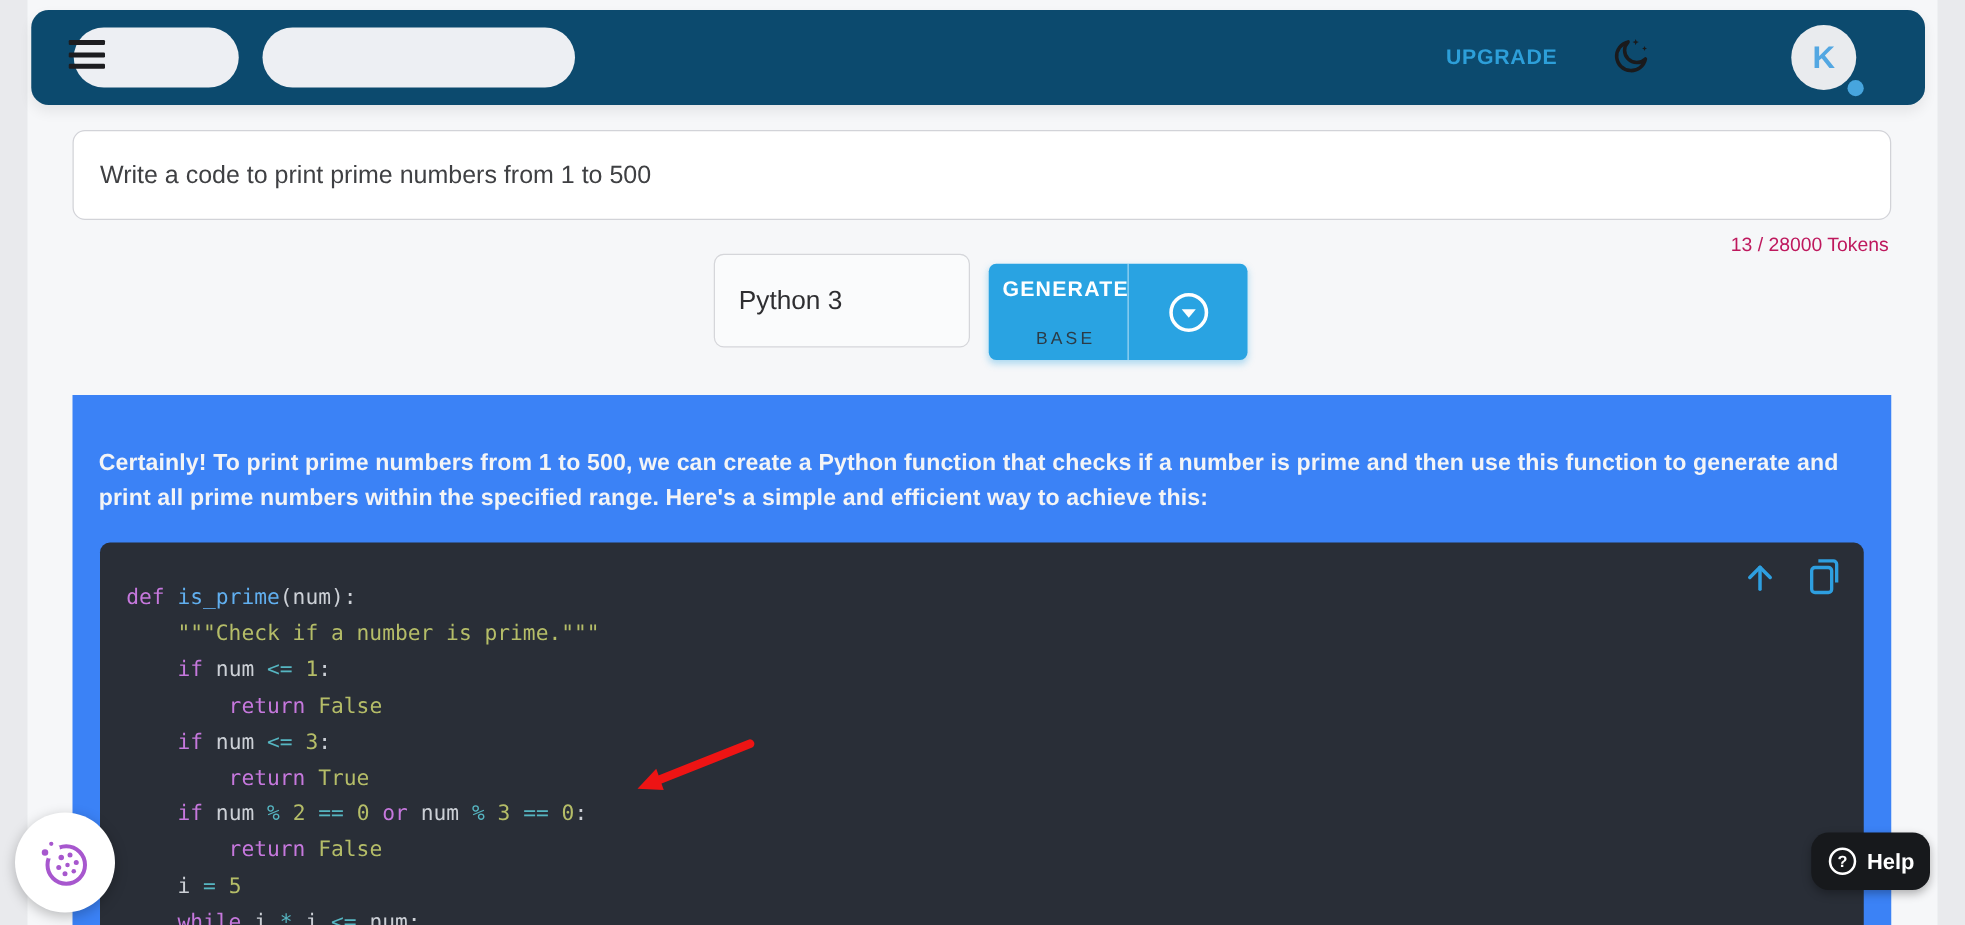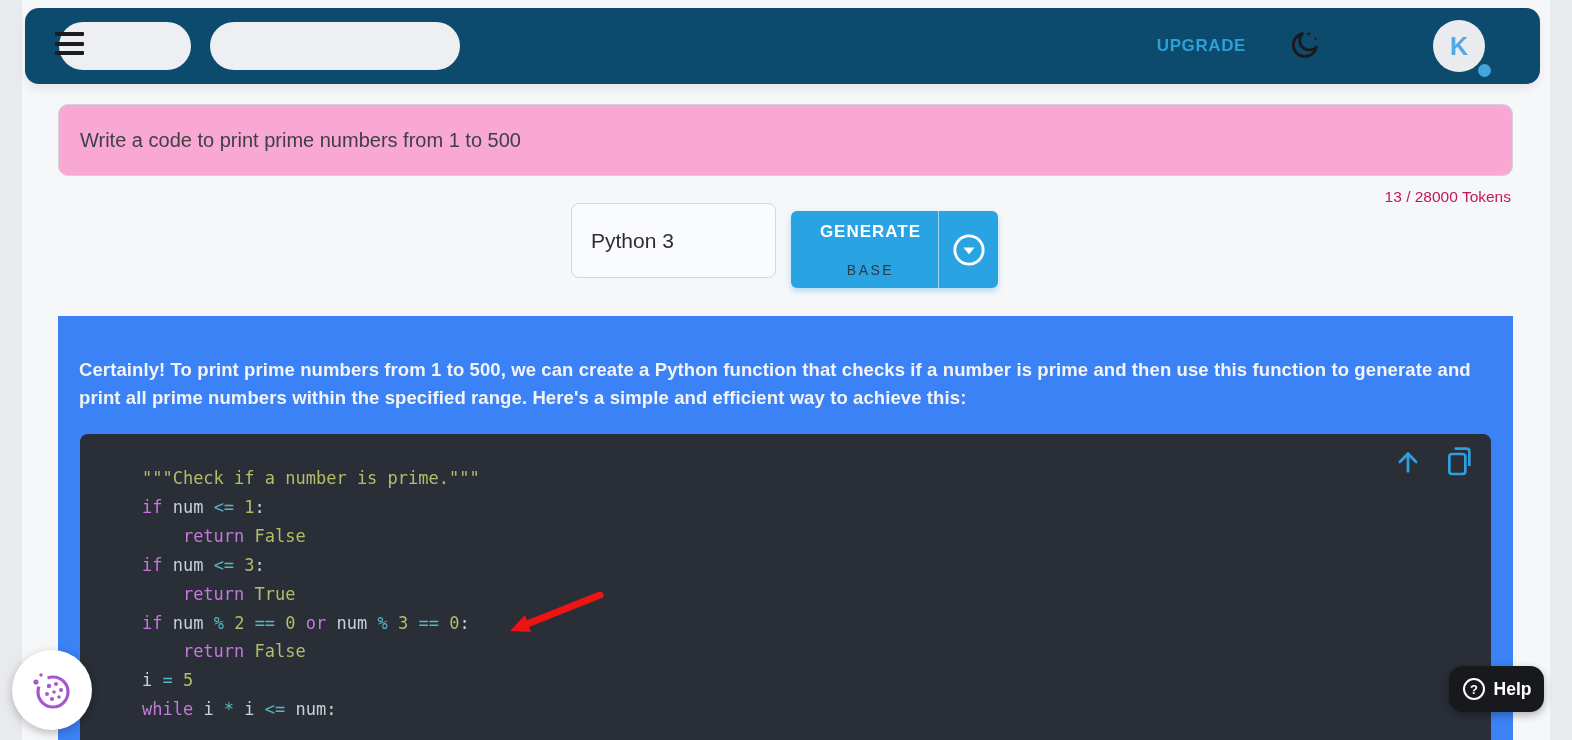--- a/index.html
+++ b/index.html
@@ -18,32 +18,32 @@
   .skel-2 { left:185px; width:250px; }
   .upgrade { position:absolute; right:294px; top:0; height:76px; display:flex; align-items:center;
     color:var(--link,#2d9fd9); font-weight:700; font-size:17px; letter-spacing:.6px; cursor:pointer; }
   .theme-toggle { position:absolute; right:218px; top:21px; width:34px; height:34px; cursor:pointer; }
   .avatar { position:absolute; right:55px; top:12px; width:52px; height:52px; border-radius:50%;
     background:#e9ebee; display:flex; align-items:center; justify-content:center;
     color:#53a7e2; font-size:25px; font-weight:700; cursor:pointer; }
   .avatar-dot { position:absolute; right:49px; top:56px; width:13px; height:13px; border-radius:50%; background:#47a5de; }
 
   
-  .prompt-input { position:absolute; left:58px; top:104px; width:1455px; height:72px; background:#f9a8d4;
+  .prompt-input { position:absolute; left:58px; top:104px; width:1455px; height:72px; background:#ffffff;
     border:1px solid #d2d3d8; border-radius:10px; padding:0 21px; font-size:20px; color:#3f4043;
     font-family:"Liberation Sans", sans-serif; outline:none; }
   .token-counter { position:absolute; right:61px; top:188px; font-size:15.5px; color:#be185d; }
 
   
   .lang-select { position:absolute; left:571px; top:203px; width:205px; height:75px; background:#fafbfc;
     border:1px solid #d5d6da; border-radius:8px; display:flex; align-items:center; padding-left:19px;
     font-size:21px; color:#2e2e31; cursor:pointer; }
   .generate-btn { position:absolute; left:791px; top:211px; width:207px; height:77px; background:var(--accent,#29a3e2);
     border-radius:6px; display:flex; cursor:pointer; box-shadow:0 3px 6px rgba(41,163,226,.35); }
-  .generate-main { width:148px; display:flex; flex-direction:column; align-items:center; justify-content:center;
+  .generate-main { width:112px; display:flex; flex-direction:column; align-items:center; justify-content:center;
     border-right:1px solid rgba(255,255,255,.55);padding-left:12px; }
   .generate-label { color:#fff; font-weight:700; font-size:17px; letter-spacing:1px; }
   .generate-mode { color:#2c3b46; font-size:14px; letter-spacing:2.5px; margin-top:20px; }
   .generate-caret { flex:1; display:flex; align-items:center; justify-content:center; }
 
   
   .output-box { position:absolute; left:58px; top:316px; width:1455px; height:424px; background:#3b82f6; overflow:hidden; }
   .output-intro { position:absolute; left:21px; top:40px; width:1406px; color:#f3f4f6; font-size:18.5px;
     font-weight:700; line-height:28px; letter-spacing:.1px; }
   .code-block { position:absolute; left:22px; top:118px; width:1411px; height:330px; background:#292e37;
@@ -113,20 +113,21 @@
         <circle cx="12" cy="12" r="10" fill="none" stroke="#fff" stroke-width="2"></circle>
         <polygon points="8,10.2 16,10.2 12,15" fill="#fff"></polygon>
       </svg>
     </div>
   </div>
 
   <div class="output-box">
     <div class="output-intro">Certainly! To print prime numbers from 1 to 500, we can create a Python function that checks if a number is prime and then use this function to generate and print all prime numbers within the specified range. Here's a simple and efficient way to achieve this:</div>
     <div class="code-block">
       <div id="code-lines">
+          <div class="code-line"><span class="tok-kw">def</span><span class="tok-pl"> </span><span class="tok-fn">is_prime</span><span class="tok-pl">(num):</span></div>
           <div class="code-line"><span class="tok-pl">    </span><span class="tok-str">"""Check if a number is prime."""</span></div>
           <div class="code-line"><span class="tok-pl">    </span><span class="tok-kw">if</span><span class="tok-pl"> num </span><span class="tok-op">&lt;=</span><span class="tok-pl"> </span><span class="tok-num">1</span><span class="tok-pl">:</span></div>
           <div class="code-line"><span class="tok-pl">        </span><span class="tok-kw">return</span><span class="tok-pl"> </span><span class="tok-num">False</span></div>
           <div class="code-line"><span class="tok-pl">    </span><span class="tok-kw">if</span><span class="tok-pl"> num </span><span class="tok-op">&lt;=</span><span class="tok-pl"> </span><span class="tok-num">3</span><span class="tok-pl">:</span></div>
           <div class="code-line"><span class="tok-pl">        </span><span class="tok-kw">return</span><span class="tok-pl"> </span><span class="tok-num">True</span></div>
           <div class="code-line"><span class="tok-pl">    </span><span class="tok-kw">if</span><span class="tok-pl"> num </span><span class="tok-op">%</span><span class="tok-pl"> </span><span class="tok-num">2</span><span class="tok-pl"> </span><span class="tok-op">==</span><span class="tok-pl"> </span><span class="tok-num">0</span><span class="tok-pl"> </span><span class="tok-kw">or</span><span class="tok-pl"> num </span><span class="tok-op">%</span><span class="tok-pl"> </span><span class="tok-num">3</span><span class="tok-pl"> </span><span class="tok-op">==</span><span class="tok-pl"> </span><span class="tok-num">0</span><span class="tok-pl">:</span></div>
           <div class="code-line"><span class="tok-pl">        </span><span class="tok-kw">return</span><span class="tok-pl"> </span><span class="tok-num">False</span></div>
           <div class="code-line"><span class="tok-pl">    i </span><span class="tok-op">=</span><span class="tok-pl"> </span><span class="tok-num">5</span></div>
           <div class="code-line"><span class="tok-pl">    </span><span class="tok-kw">while</span><span class="tok-pl"> i </span><span class="tok-op">*</span><span class="tok-pl"> i </span><span class="tok-op">&lt;=</span><span class="tok-pl"> num:</span></div>
         </div>

